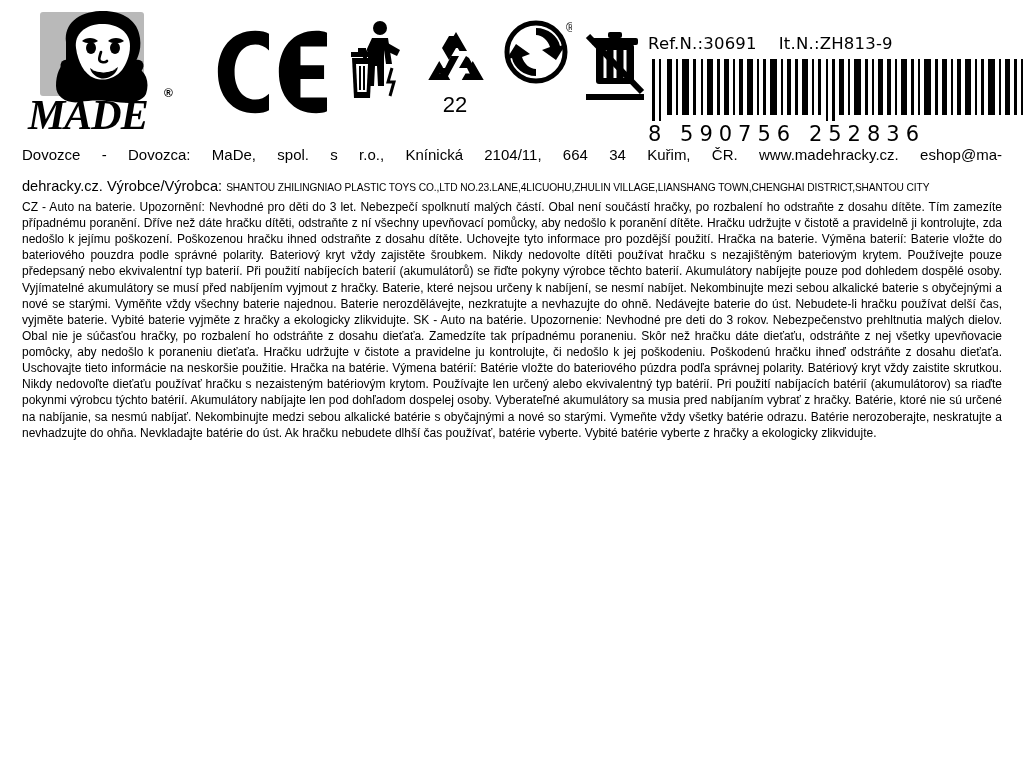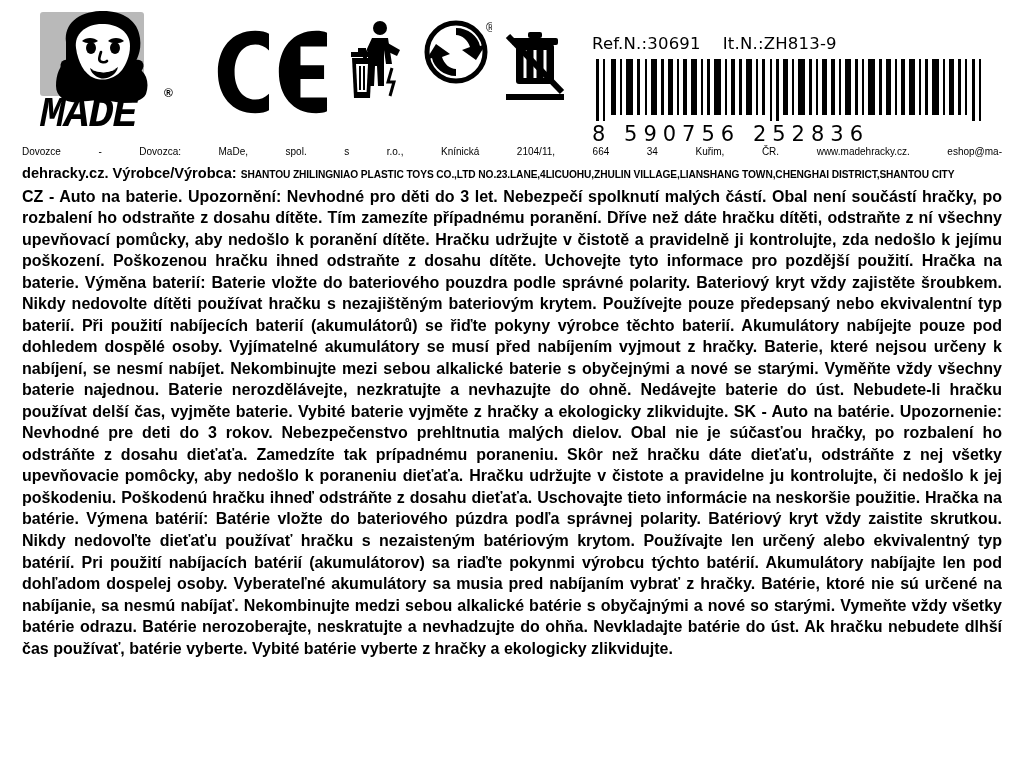--- a/index.html
+++ b/index.html
@@ -47,27 +47,26 @@
     position: absolute;
     left: 22px;
     top: 0px;
     width: 112px;
     height: 96px;
   }
   .logo-word {
     position: absolute;
     left: 4px;
     top: 86px;
-    font-family: Liberation Mono, monospace;
+    font-family: Liberation Serif, serif;
     font-weight: bold;
     font-style: italic;
     font-size: 42px;
     letter-spacing: -1px;
     line-height: 1;
-    margin-left: 12px;
   }
   .logo-r {
     position: absolute;
     left: 140px;
     top: 78px;
     font-size: 12px;
     font-weight: bold;
   }
 
   
@@ -122,46 +121,44 @@
     margin-top: 1px;
     white-space: nowrap;
   }
 
   
   .dist {
     padding: 0 22px;
     box-sizing: border-box;
   }
   .dist-line1 {
-    font-size: 10px;
+    font-size: 15px;
     line-height: 1.25;
     text-align: justify;
     text-align-last: justify;
   }
   .dist-line2 {
     font-size: 14.6px;
     line-height: 1.25;
-    margin-top: 5px;
-    font-weight: bold;
+    margin-top: 12px;
   }
   .dist-small {
     font-size: 10.2px;
     letter-spacing: -0.1px;
   }
 
   
   .body-text {
     padding: 4px 22px 0 22px;
     box-sizing: border-box;
-    font-size: 16px;
+    font-size: 12px;
     line-height: 1.345;
     text-align: justify;
     text-align-last: left;
     hyphens: manual;
-    font-weight: bold;
   }
   .body-text p { margin: 0; }
 </style>
 </head>
 <body>
 
 <div class="page">
 
   <div class="top-band">
 
@@ -204,20 +201,37 @@
           <g fill="#fff">
             <path d="M14 52 L26 52 L24.6 80 L15.4 80 Z"></path>
           </g>
           <g stroke="#000" stroke-width="2" fill="none">
             <path d="M18 54 L18 78 M22 54 L22 78"></path>
           </g>
           <path d="M50 56 L46 70 L52 70 L48 84" stroke="#000" stroke-width="3" fill="none"></path>
         </svg>
       </div>
 
+      <div class="sym">
+        <svg viewBox="0 0 66 120" width="66" height="120">
+          <g transform="translate(1,18)">
+            <path d="M33 6 L40 18 L33 18 L26 30 L19 18 L26 6 Z" fill="#000"></path>
+            <path d="M46 28 L58 50 L50 50 L44 38 L36 38 L43 26 Z" fill="#000"></path>
+            <path d="M20 28 L8 50 L16 50 L22 38 L30 38 L23 26 Z" fill="#000" transform="rotate(180 22 38)"></path>
+            <path d="M6 56 L60 56 L54 66 L12 66 Z" fill="#000" opacity="0"></path>
+            <path d="M33 4 L62 58 L48 58 L40 44 L26 44 L18 58 L4 58 Z" fill="none"></path>
+            <g fill="#000">
+              <path d="M33 2 L44 21 L36.5 21 L33 15 L29.5 21 L22 21 Z"></path>
+              <path d="M33 2 L44 21 L36.5 21 L33 15 L29.5 21 L22 21 Z" transform="rotate(120 33 34)"></path>
+              <path d="M33 2 L44 21 L36.5 21 L33 15 L29.5 21 L22 21 Z" transform="rotate(240 33 34)"></path>
+            </g>
+          </g>
+          <text x="33" y="100" font-family="'Liberation Sans', sans-serif" font-size="22" text-anchor="middle" fill="#000">22</text>
+        </svg>
+      </div>
 
       <div class="sym">
         <svg viewBox="0 0 70 120" width="70" height="120">
           <g transform="translate(2,8)">
             <circle cx="32" cy="32" r="29" fill="none" stroke="#000" stroke-width="5"></circle>
             <path d="M32 8 C44 8 54 16 56 26 L62 24 L52 40 L38 30 L46 27 C44 20 38 15 32 15 Z" fill="#000"></path>
             <path d="M32 56 C20 56 10 48 8 38 L2 40 L12 24 L26 34 L18 37 C20 44 26 49 32 49 Z" fill="#000"></path>
             <text x="62" y="12" font-family="'Liberation Sans', sans-serif" font-size="12" fill="#000">®</text>
           </g>
         </svg>

